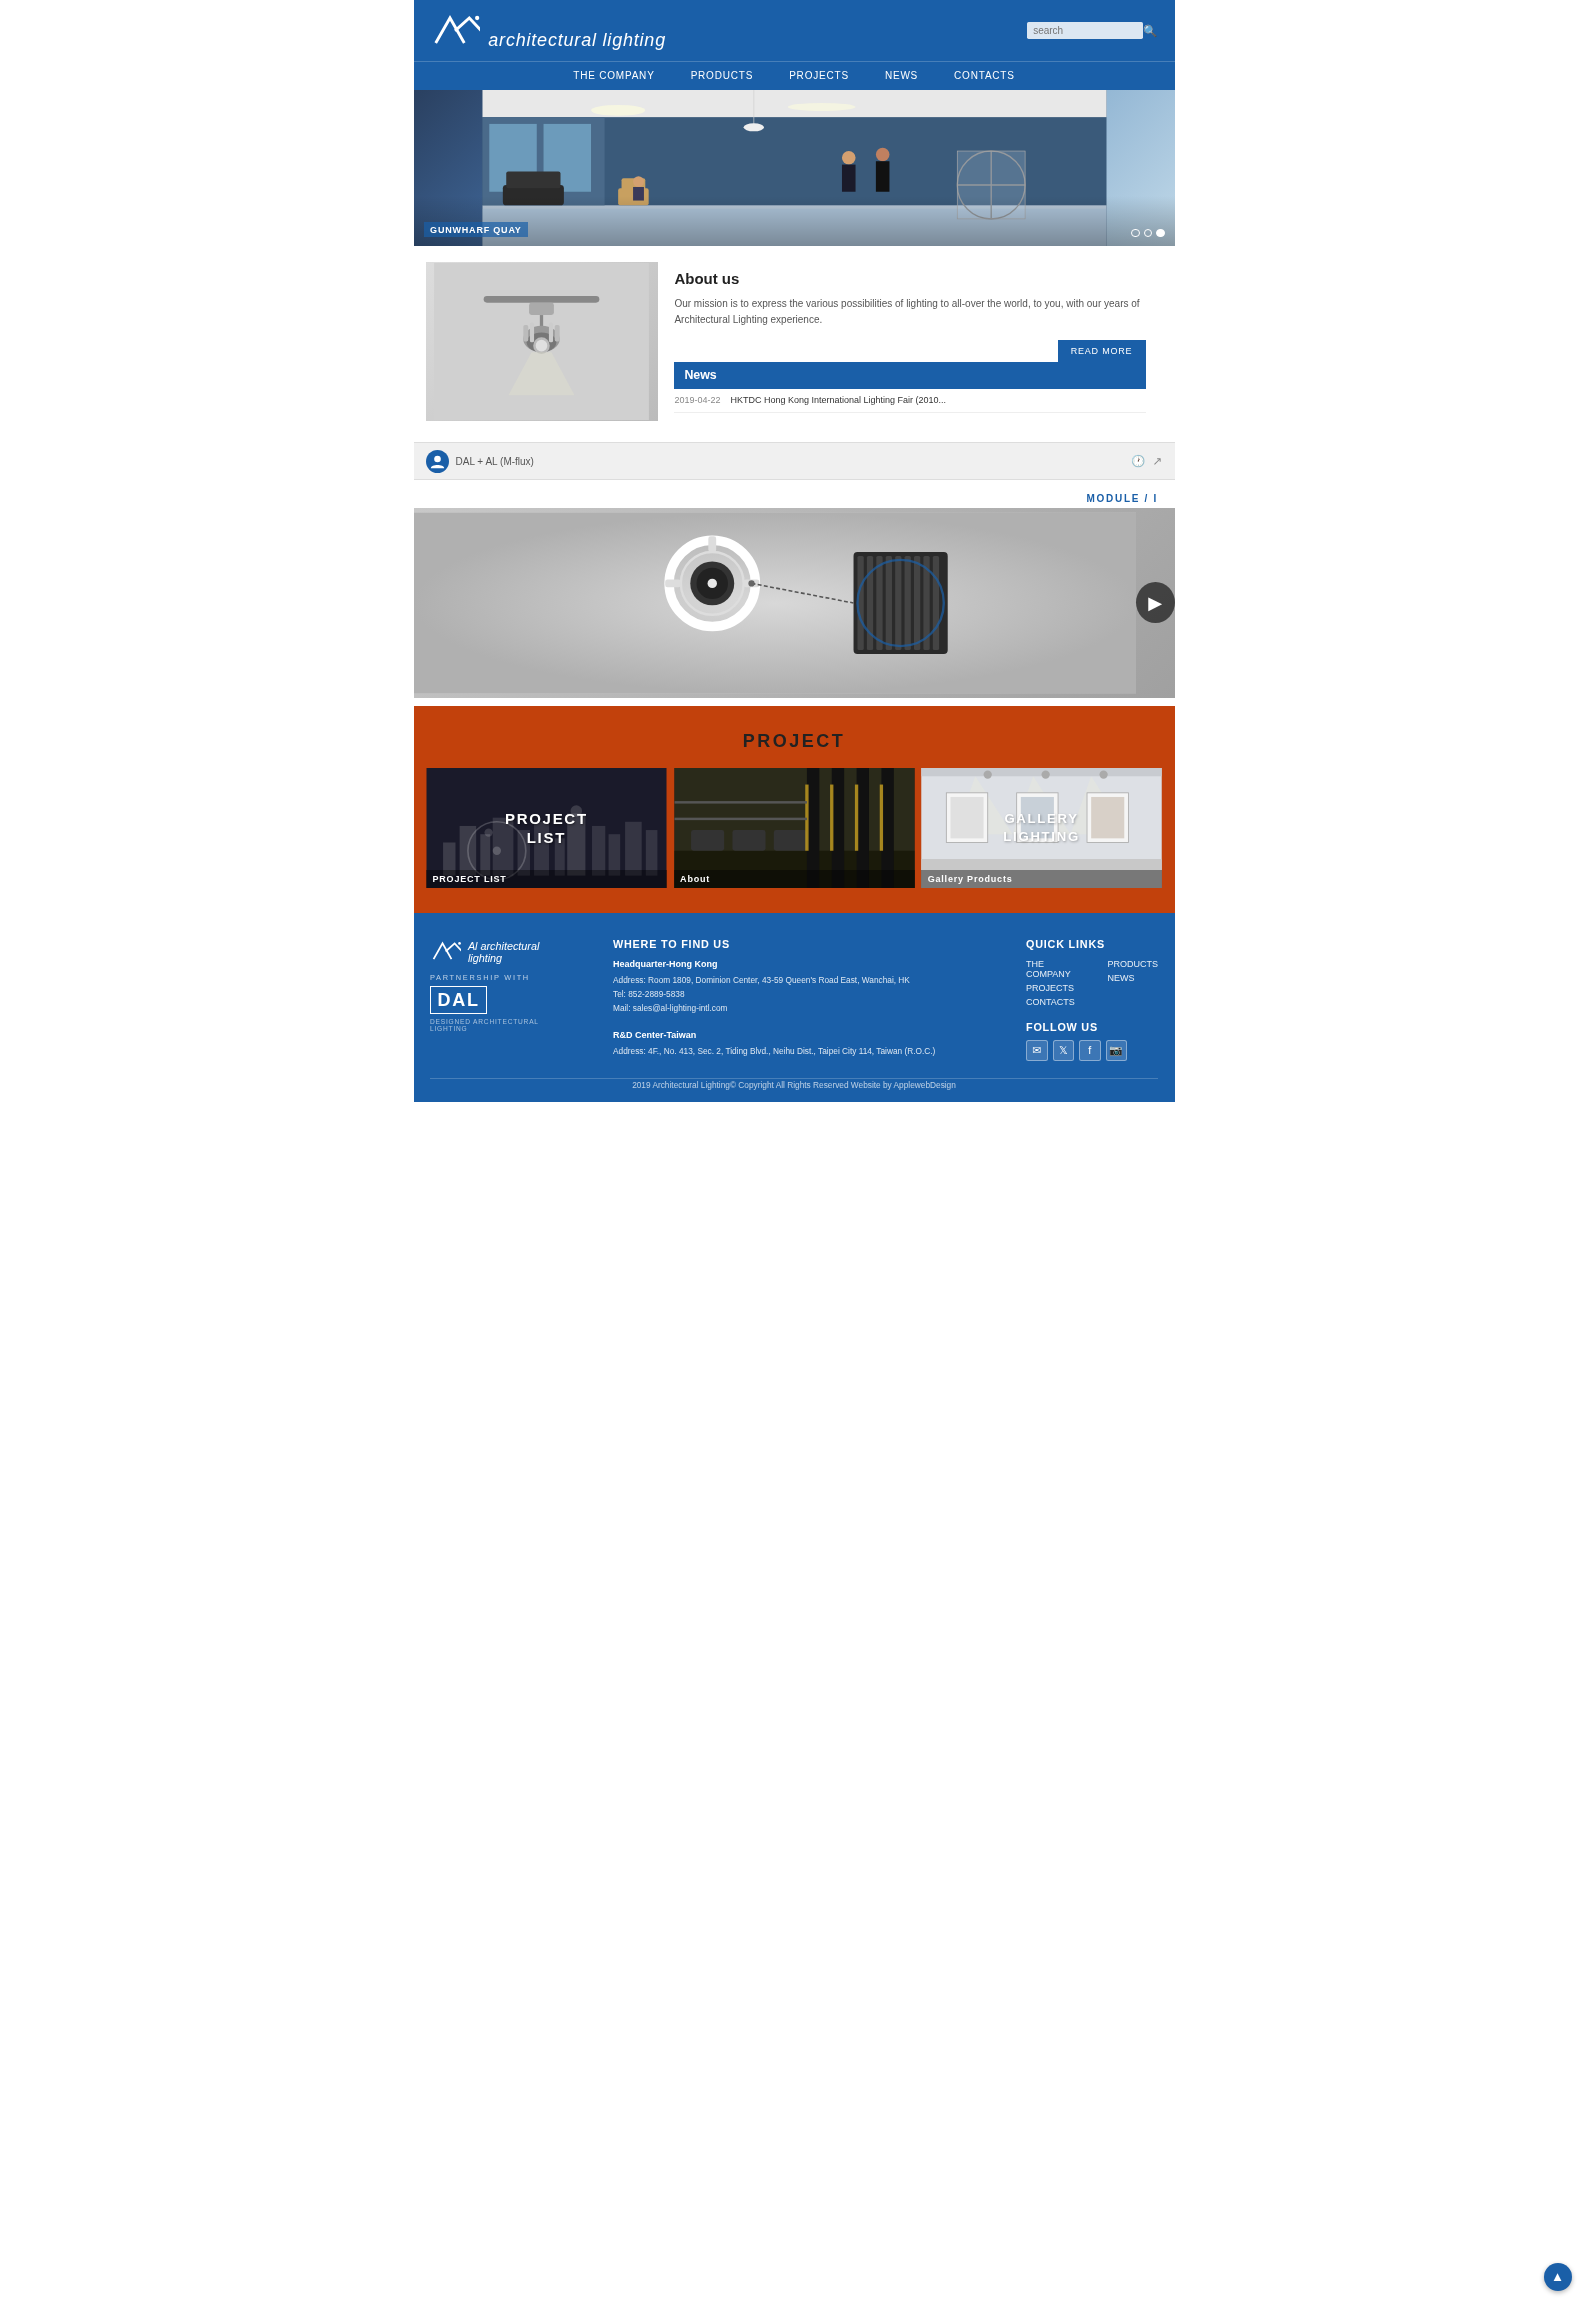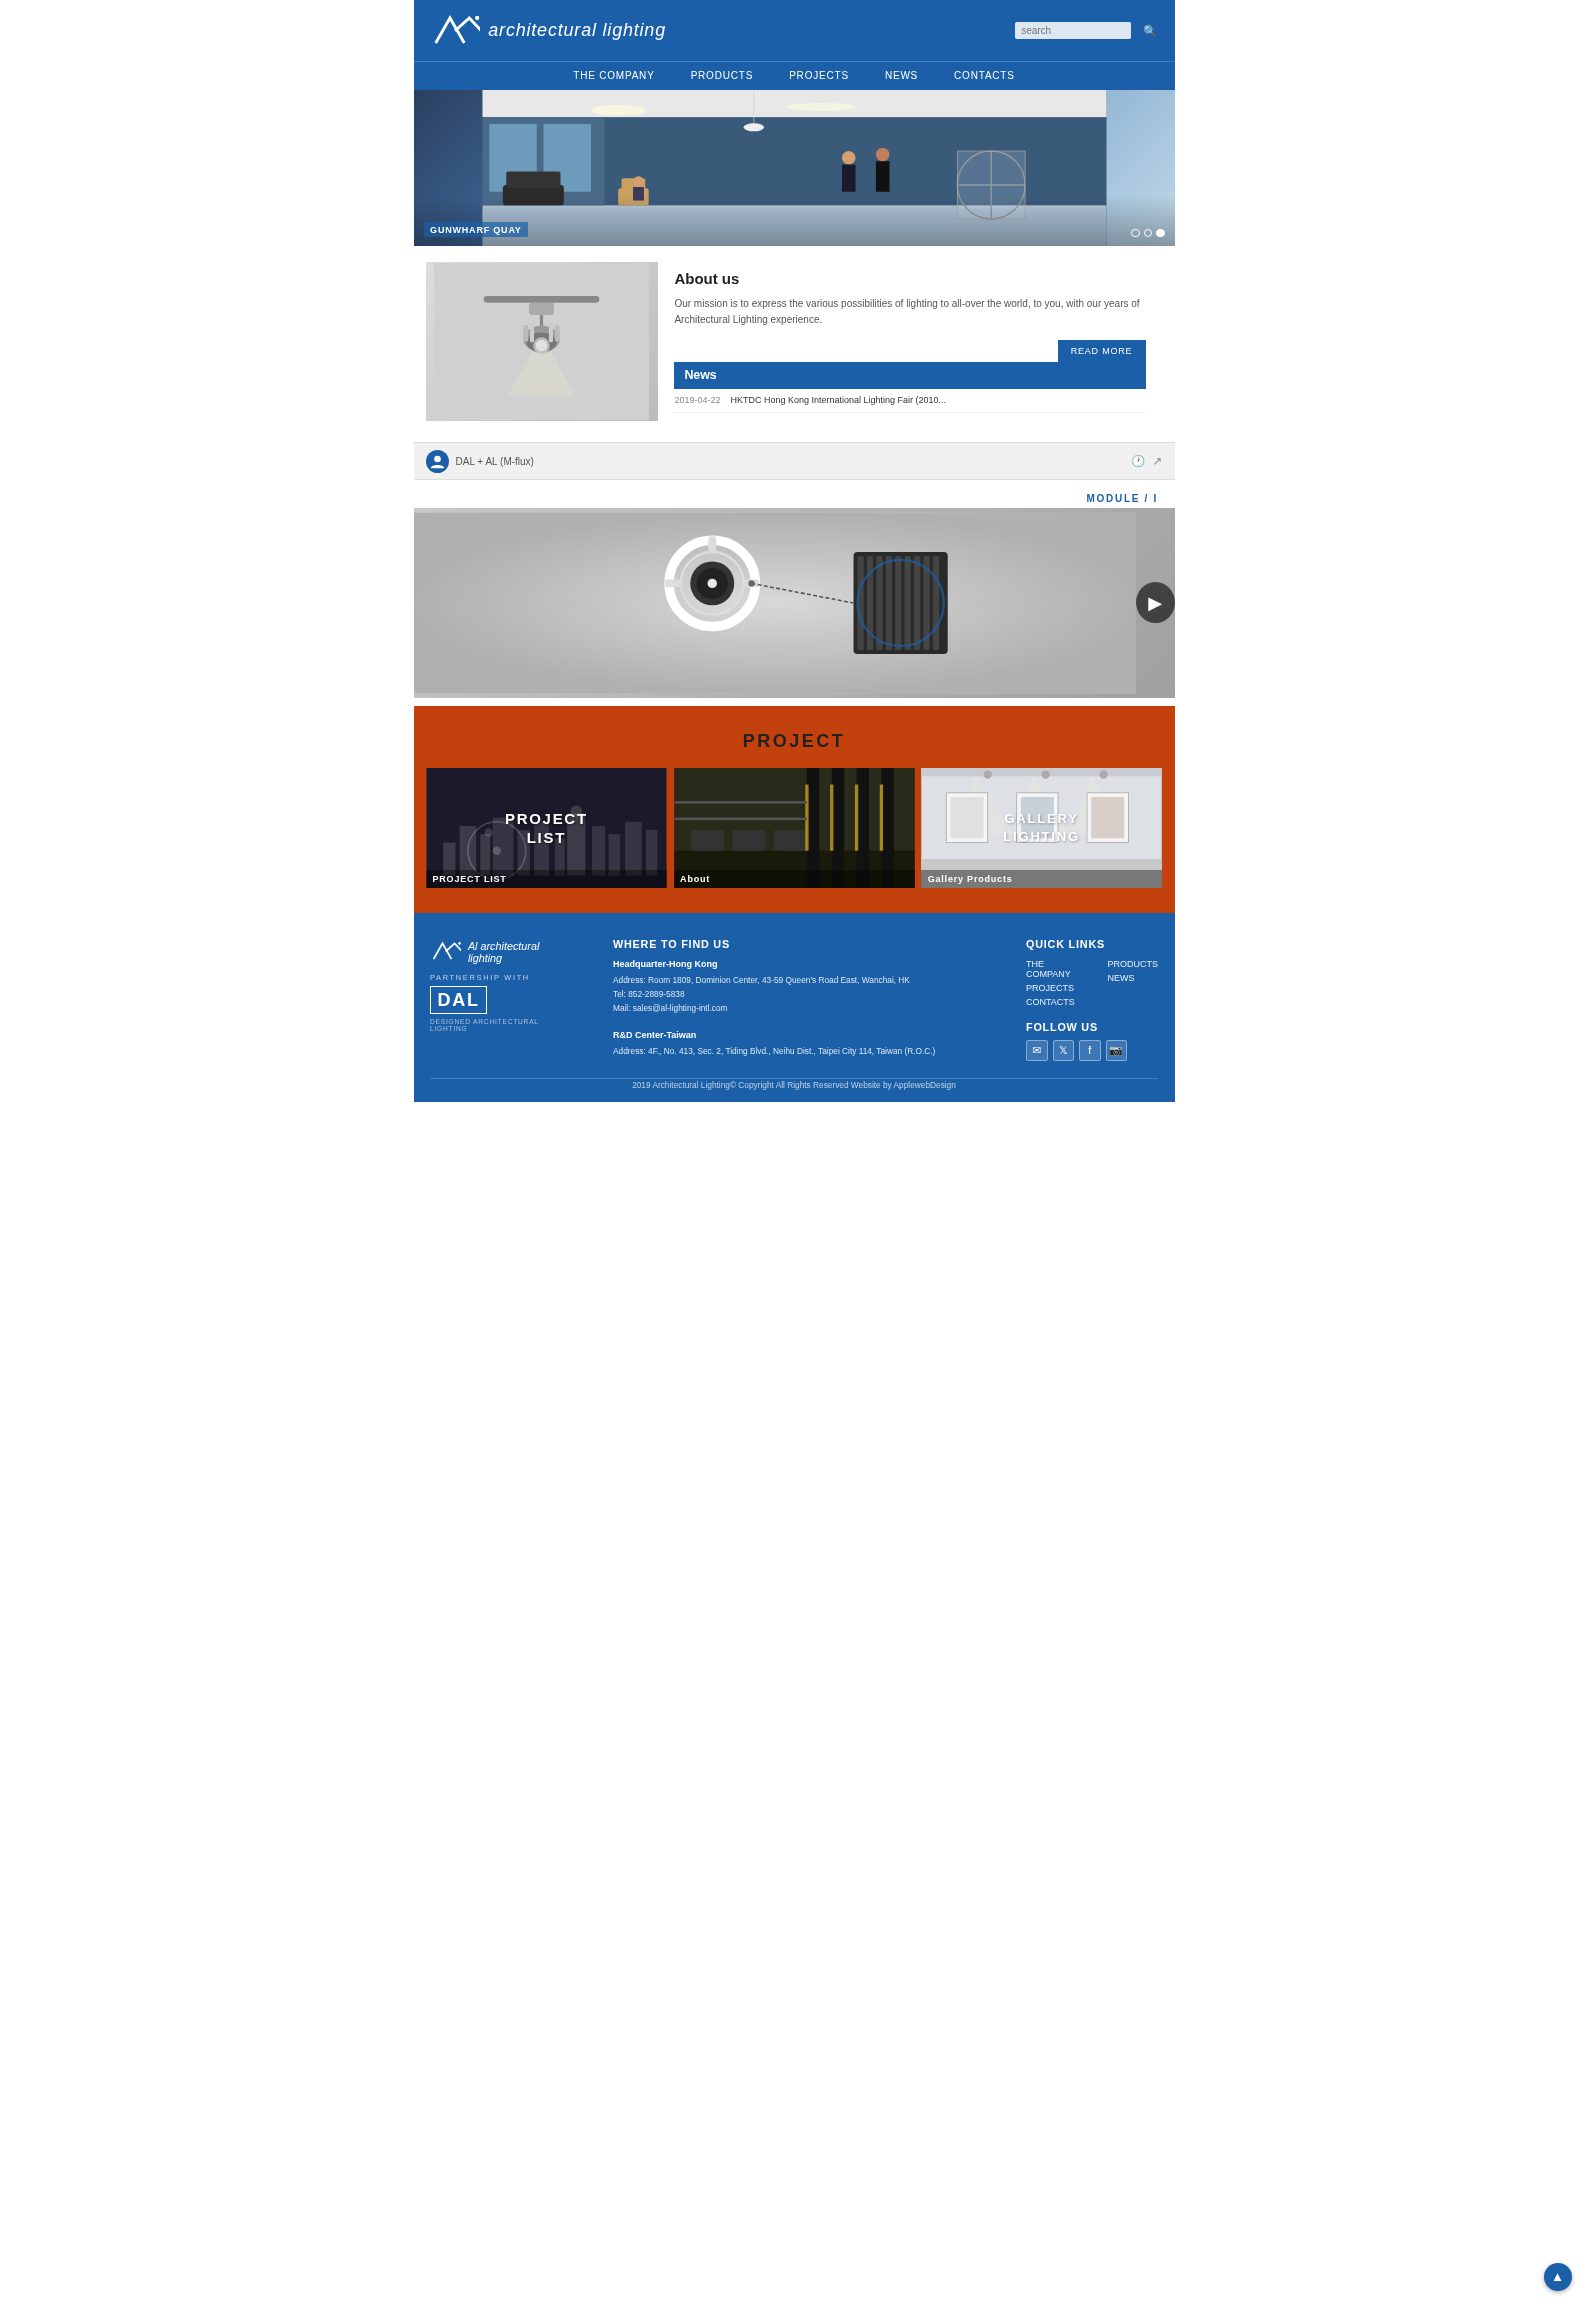--- a/index.html
+++ b/index.html
@@ -8,37 +8,37 @@
     
     .header {
       background: #1a5fa8;
       padding: 10px 16.5px;
       display: flex;
       align-items: center;
       justify-content: space-between;
     }
     .logo-area {
       display: flex;
-      align-items: center;
+      align-items: flex-end;
       gap: 8.3px;
     }
     .logo-icon {
       width: 50px;
       height: 41px;
     }
     .logo-text {
       color: #fff;
       font-size: 18px;
       font-style: italic;
       letter-spacing: 0.8px;
     }
     .search-area {
       display: flex;
       align-items: center;
-      gap: 13px;
+      gap: 1px;
       margin-left: 22px;
     }
     .search-input {
       padding: 3.3px 6.6px;
       border: none;
       border-radius: 1.7px;
       font-size: 10px;
       width: 116px;
       background: rgba(255,255,255,0.85);
       color: #888;

